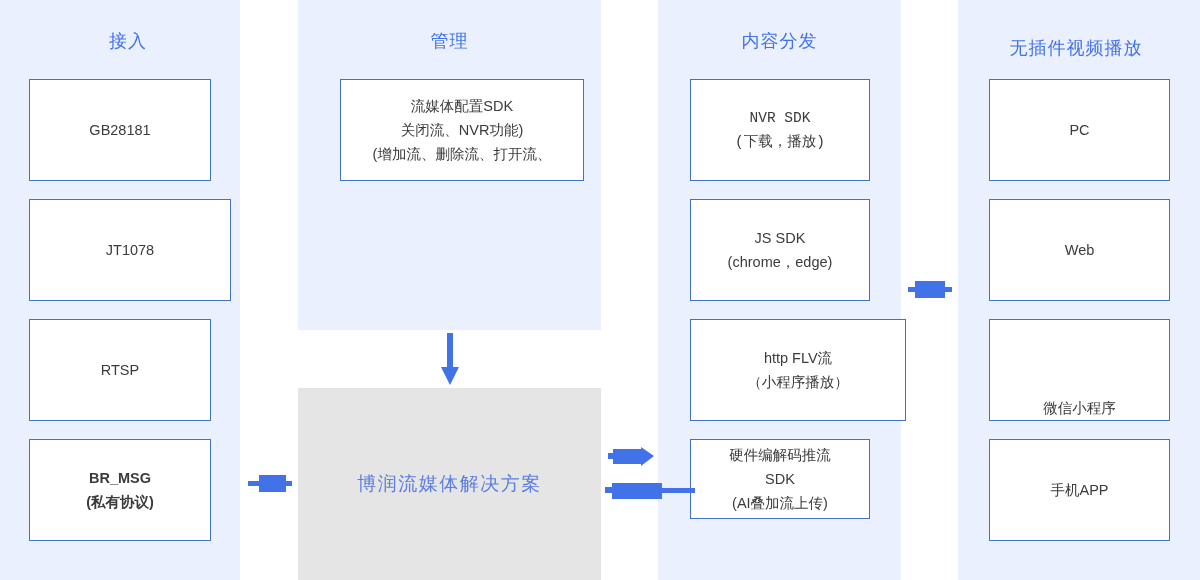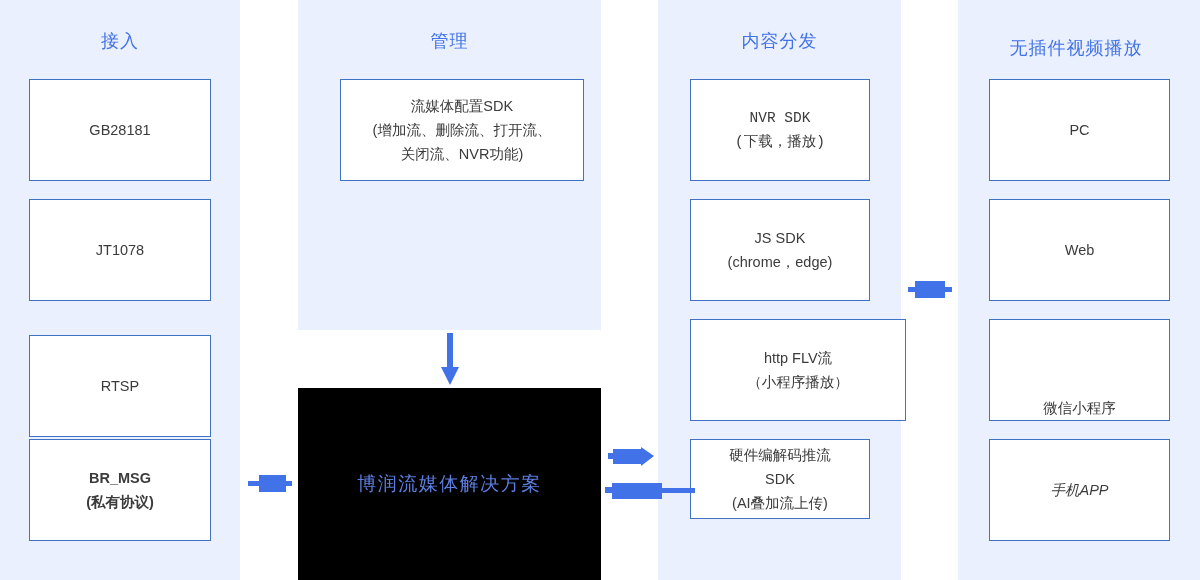--- a/index.html
+++ b/index.html
@@ -45,21 +45,21 @@
     font-size: 14.5px;
     line-height: 24px;
   }
   .node .lines {
     width: 100%;
     padding: 0 4px;
     box-sizing: border-box;
   }
   .center-box {
     position: absolute;
-    background: #000000;
+    background: #e5e5e5;
     display: flex;
     align-items: center;
     justify-content: center;
   }
   .center-box .label {
     color: #5b7ee0;
     font-size: 19px;
     letter-spacing: 1.5px;
   }
   .arrow-down {
@@ -80,52 +80,52 @@
 
   <div class="col-band" style="left:0px; width:240px;"></div>
   <div class="col-band" style="left:298px; width:303px; height:330px;"></div>
   <div class="col-band" style="left:658px; width:243px;"></div>
   <div class="col-band" style="left:958px; width:242px;"></div>
 
   <div class="center-box" style="left:298px; top:388px; width:303px; height:192px;">
     <span class="label">博润流媒体解决方案</span>
   </div>
 
-  <div class="col-title" style="left:0px; top:30px; width:240px;">接入</div>
+  <div class="col-title" style="left:0px; top:30px; width:240px;padding-left:8px;">接入</div>
   <div class="col-title" style="left:298px; top:30px; width:303px;">管理</div>
   <div class="col-title" style="left:658px; top:30px; width:243px;">内容分发</div>
   <div class="col-title" style="left:958px; top:37px; width:236px;">无插件视频播放</div>
 
   <div class="node" style="left:29px; top:79px; width:182px; height:102px;">
     <div class="lines">
       <div>GB28181</div>
     </div>
   </div>
-  <div class="node" style="left:29px; top:199px; width:182px; height:102px;">
+  <div class="node" style="left:29px; top:199px; width:202px; height:102px;">
     <div class="lines">
       <div>JT1078</div>
     </div>
   </div>
-  <div class="node" style="left:29px; top:335px; width:182px; height:102px;">
+  <div class="node" style="left:29px; top:319px; width:182px; height:102px;">
     <div class="lines">
       <div>RTSP</div>
     </div>
   </div>
   <div class="node" style="left:29px; top:439px; width:182px; height:102px;font-weight:bold;">
     <div class="lines">
       <div>BR_MSG</div>
       <div>(私有协议)</div>
     </div>
   </div>
 
   <div class="node" style="left:340px; top:79px; width:244px; height:102px;">
     <div class="lines">
       <div>流媒体配置SDK</div>
+      <div>关闭流、NVR功能)</div>
       <div>(增加流、删除流、打开流、</div>
-      <div>关闭流、NVR功能)</div>
     </div>
   </div>
 
   <div class="node" style="left:690px; top:79px; width:180px; height:102px;font-family:Liberation Mono, monospace;">
     <div class="lines">
       <div>NVR SDK</div>
       <div>(下载，播放)</div>
     </div>
   </div>
   <div class="node" style="left:690px; top:199px; width:180px; height:102px;">
@@ -156,21 +156,21 @@
   <div class="node" style="left:989px; top:199px; width:181px; height:102px;">
     <div class="lines">
       <div>Web</div>
     </div>
   </div>
   <div class="node" style="left:989px; top:319px; width:181px; height:102px;align-items:flex-end;">
     <div class="lines">
       <div>微信小程序</div>
     </div>
   </div>
-  <div class="node" style="left:989px; top:439px; width:181px; height:102px;font-style:italic;">
+  <div class="node" style="left:989px; top:439px; width:181px; height:102px;">
     <div class="lines">
       <div>手机APP</div>
     </div>
   </div>
 
   <div class="arrow-down" style="left:437px; top:333px;">
     <svg width="26" height="54" viewBox="0 0 26 54">
       <rect x="10" y="0" width="6" height="36" fill="#4272e8"></rect>
       <polygon points="4,34 22,34 13,52" fill="#4272e8"></polygon>
     </svg>

